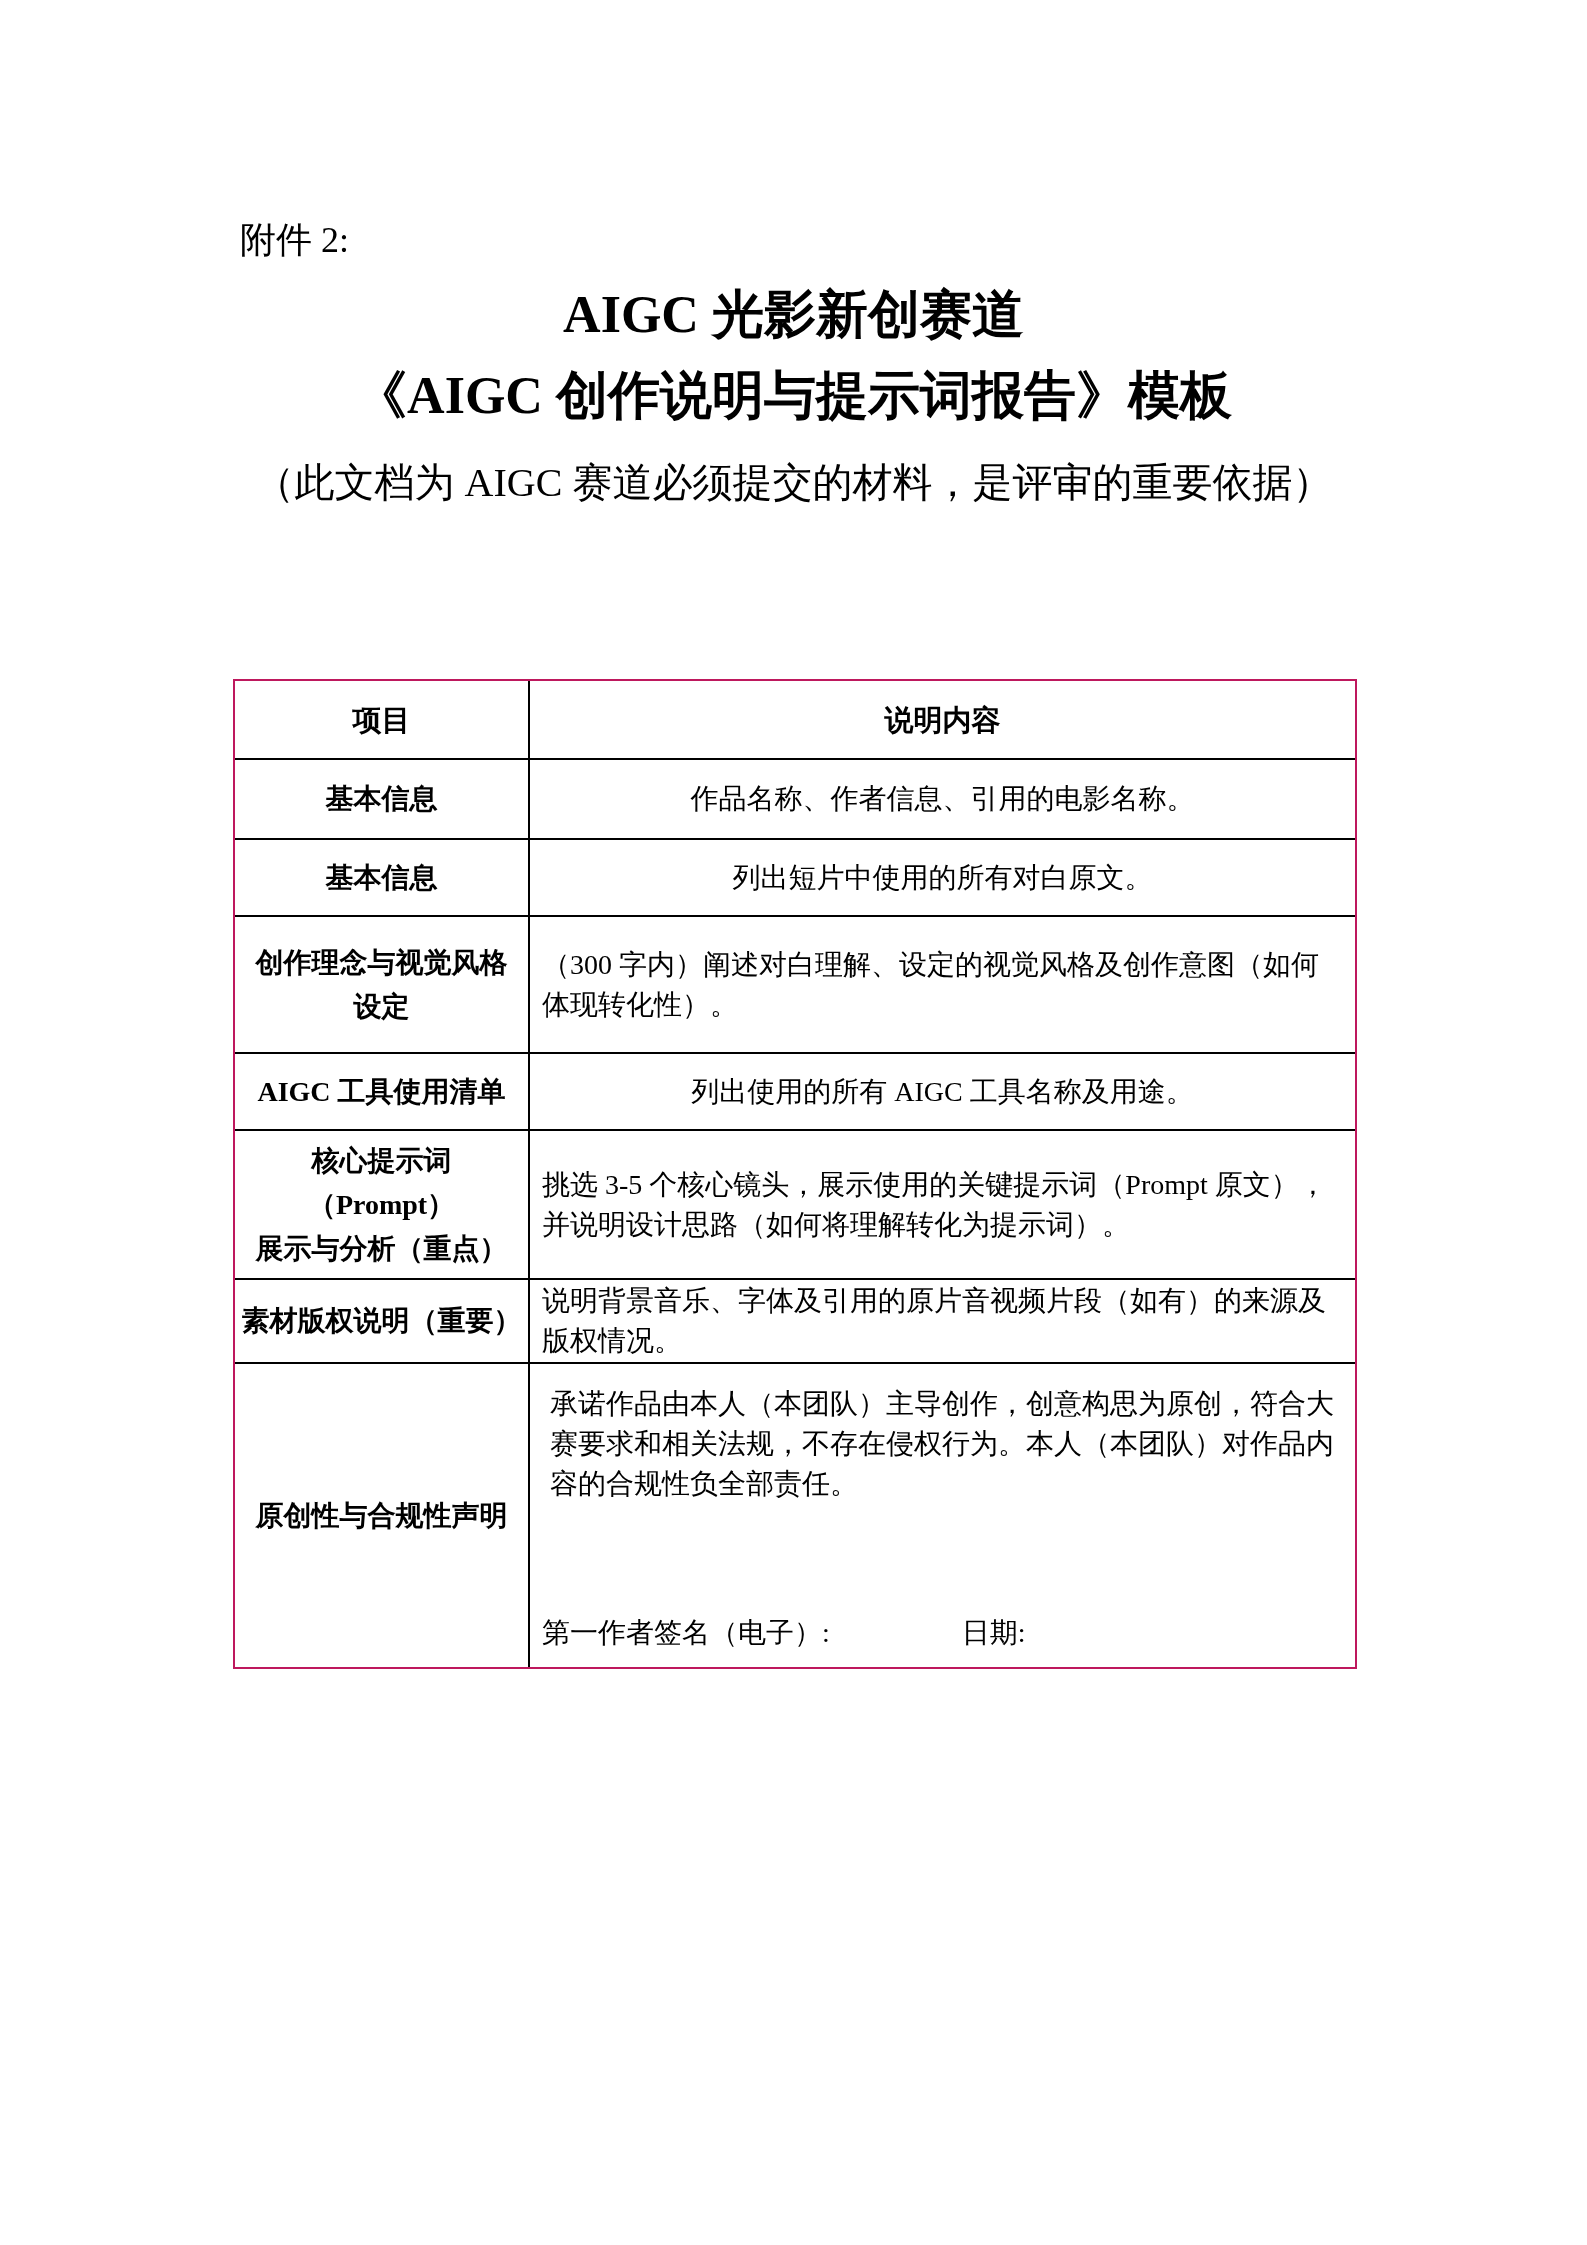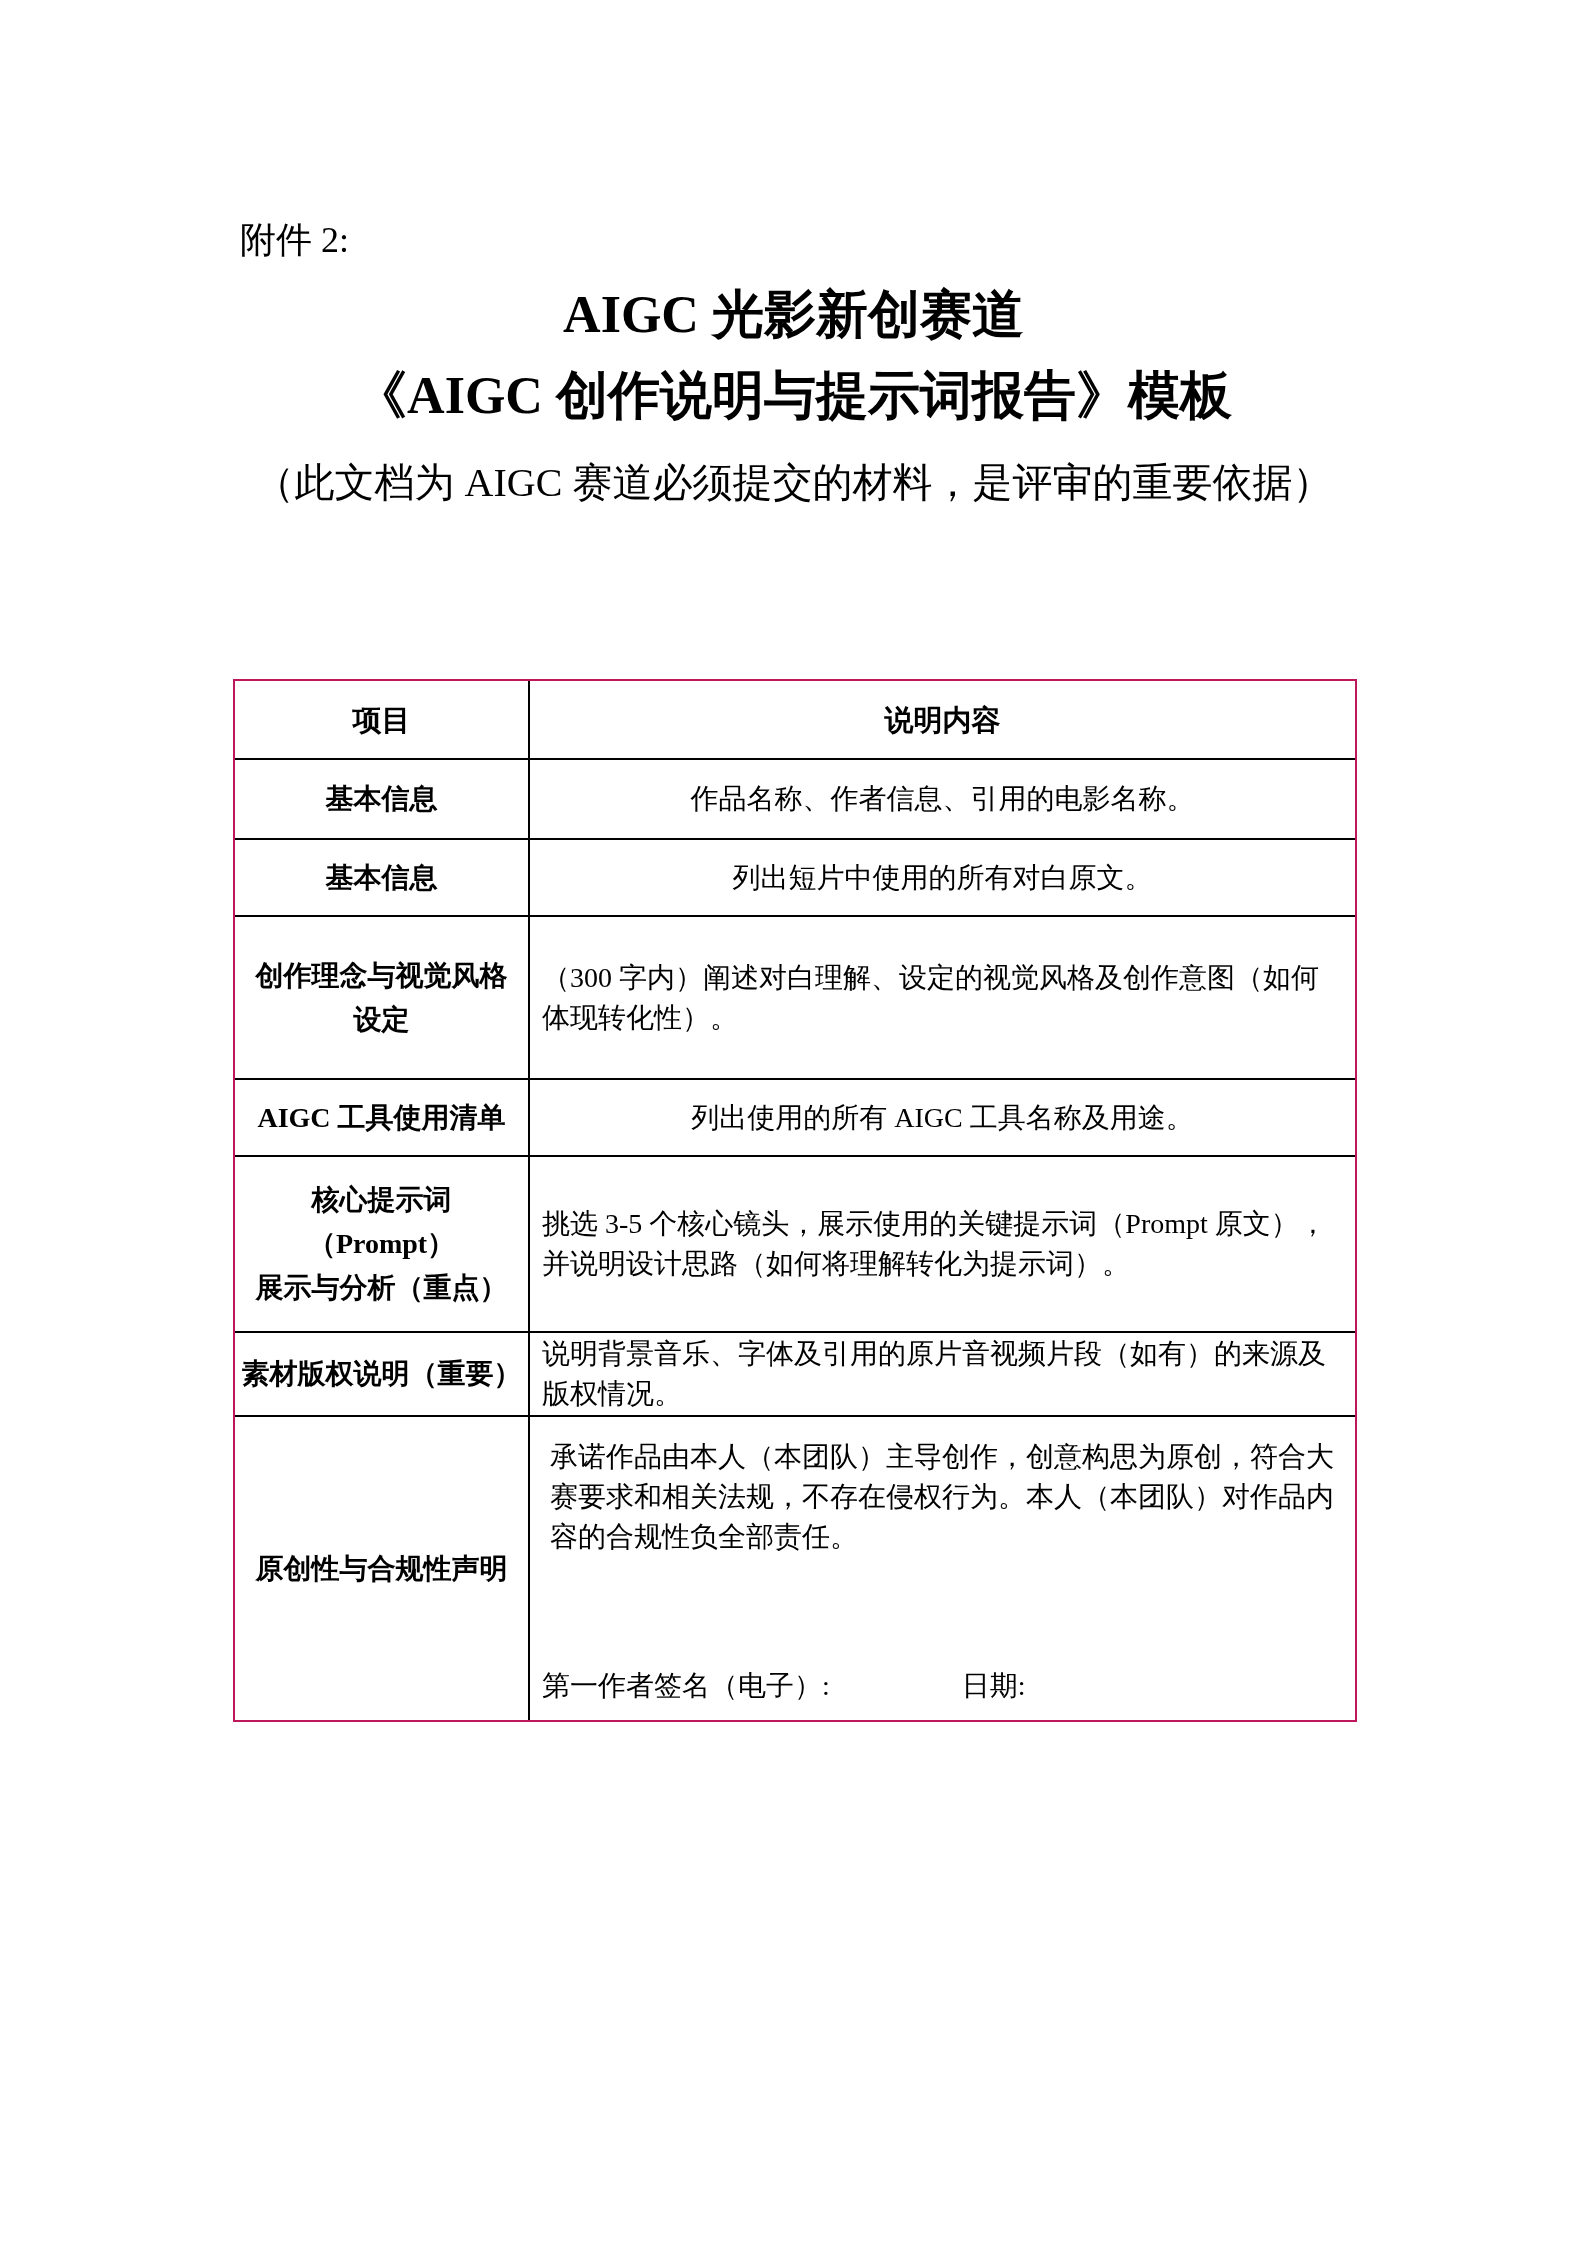--- a/index.html
+++ b/index.html
@@ -47,23 +47,23 @@
   }
   .t-row {
     display: flex;
     box-sizing: border-box;
     align-items: stretch;
   }
   .t-row + .t-row { border-top: 2px solid #000000; }
   .r-h   { height: 77px;  }
   .r-0   { height: 80px;  }
   .r-1   { height: 77px;  }
-  .r-2   { height: 163px; }
+  .r-2   { height: 137px; }
   .r-3   { height: 77px;  }
-  .r-4   { height: 176px; }
+  .r-4   { height: 149px; }
   .r-5   { height: 84px; }
   .r-6   { height: 305px; }
   .cell-item {
     box-sizing: border-box;
     flex: 0 0 295px;
     width: 295px;
     border-right: 2px solid #000000;
     display: flex;
     align-items: center;
     justify-content: center;

